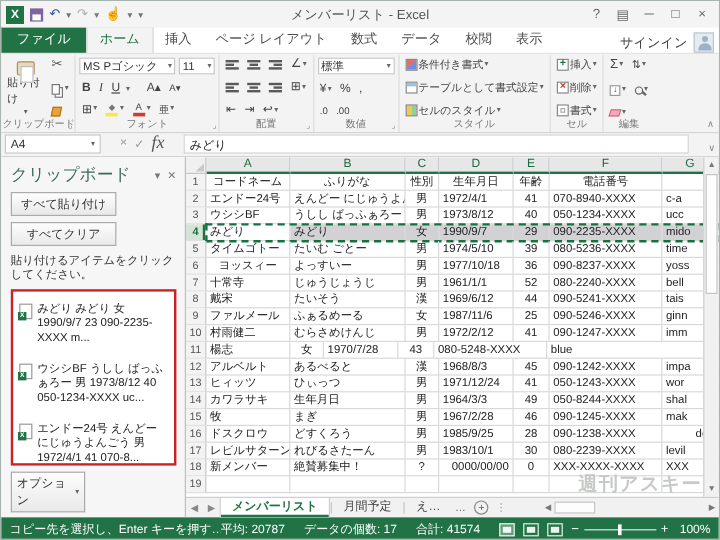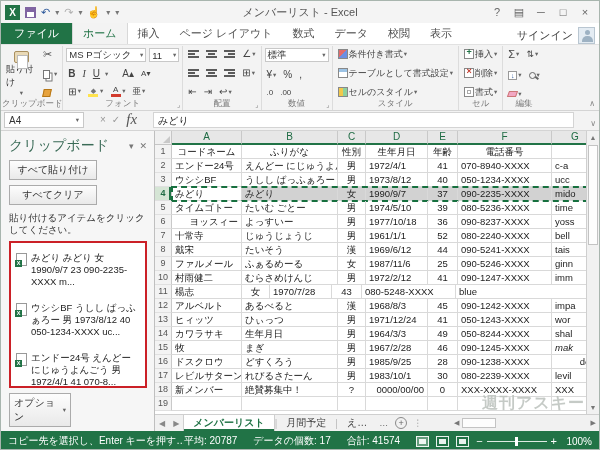--- a/index.html
+++ b/index.html
@@ -526,38 +526,38 @@
               <div class="cell" style="width: 30px; text-align: center;">40</div>
               <div class="cell" style="width: 94px; text-align: left;">050-1234-XXXX</div>
               <div class="cell flexc" style="text-align: left;">ucc</div>
             </div>
             <div class="grow sel">
               <div class="rownum">4</div>
               <div class="cell active-cell" style="width: 70px; text-align: left;">みどり</div>
               <div class="cell" style="width: 96px; text-align: left;">みどり</div>
               <div class="cell" style="width: 28px; text-align: center;">女</div>
               <div class="cell" style="width: 62px; text-align: left;">1990/9/7</div>
-              <div class="cell" style="width: 30px; text-align: center;">37</div>
+              <div class="cell" style="width: 30px; text-align: center;">29</div>
               <div class="cell" style="width: 94px; text-align: left;">090-2235-XXXX</div>
               <div class="cell flexc" style="text-align: left;">mido</div>
               <div class="ants"></div>
             </div>
             <div class="grow">
               <div class="rownum">5</div>
               <div class="cell" style="width: 70px; text-align: left;">タイムゴトー</div>
               <div class="cell" style="width: 96px; text-align: left;">たいむ ごとー</div>
               <div class="cell" style="width: 28px; text-align: center;">男</div>
               <div class="cell" style="width: 62px; text-align: left;">1974/5/10</div>
               <div class="cell" style="width: 30px; text-align: center;">39</div>
               <div class="cell" style="width: 94px; text-align: left;">080-5236-XXXX</div>
               <div class="cell flexc" style="text-align: left;">time</div>
             </div>
             <div class="grow">
               <div class="rownum">6</div>
-              <div class="cell" style="width: 70px; text-align: right;">ヨッスィー</div>
+              <div class="cell" style="width: 70px; text-align: center;">ヨッスィー</div>
               <div class="cell" style="width: 96px; text-align: left;">よっすいー</div>
               <div class="cell" style="width: 28px; text-align: center;">男</div>
               <div class="cell" style="width: 62px; text-align: left;">1977/10/18</div>
               <div class="cell" style="width: 30px; text-align: center;">36</div>
               <div class="cell" style="width: 94px; text-align: left;">090-8237-XXXX</div>
               <div class="cell flexc" style="text-align: left;">yoss</div>
             </div>
             <div class="grow">
               <div class="rownum">7</div>
               <div class="cell" style="width: 70px; text-align: left;">十常寺</div>
@@ -638,21 +638,21 @@
               <div class="cell flexc" style="text-align: left;">shal</div>
             </div>
             <div class="grow">
               <div class="rownum">15</div>
               <div class="cell" style="width: 70px; text-align: left;">牧</div>
               <div class="cell" style="width: 96px; text-align: left;">まぎ</div>
               <div class="cell" style="width: 28px; text-align: center;">男</div>
               <div class="cell" style="width: 62px; text-align: left;">1967/2/28</div>
               <div class="cell" style="width: 30px; text-align: center;">46</div>
               <div class="cell" style="width: 94px; text-align: left;">090-1245-XXXX</div>
-              <div class="cell flexc" style="text-align: left; font-style: italic;">mak</div>
+              <div class="cell flexc" style="text-align: left;">mak</div>
             </div>
             <div class="grow">
               <div class="rownum">16</div>
               <div class="cell" style="width: 70px; text-align: left;">ドスクロウ</div>
               <div class="cell" style="width: 96px; text-align: left;">どすくろう</div>
               <div class="cell" style="width: 28px; text-align: center;">男</div>
               <div class="cell" style="width: 62px; text-align: left;">1985/9/25</div>
               <div class="cell" style="width: 30px; text-align: center;">28</div>
               <div class="cell" style="width: 94px; text-align: left;">090-1238-XXXX</div>
               <div class="cell flexc" style="text-align: right;">dos</div>

